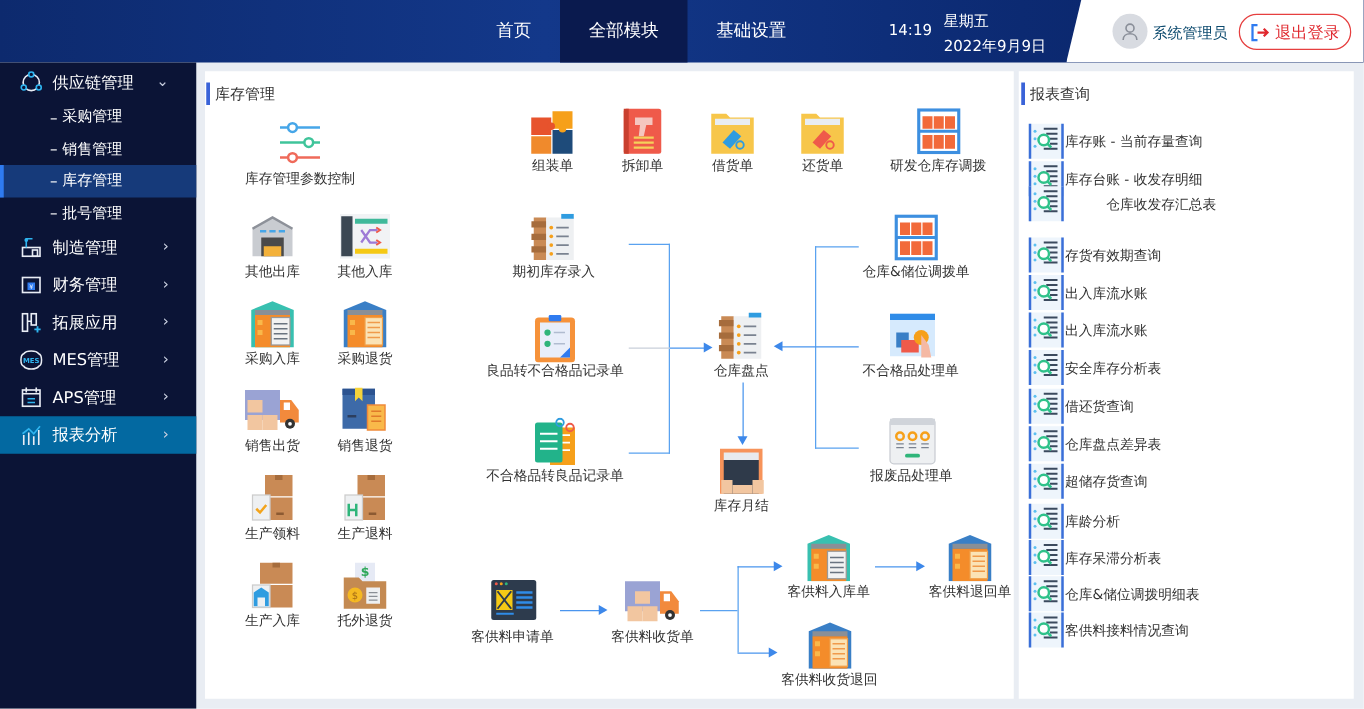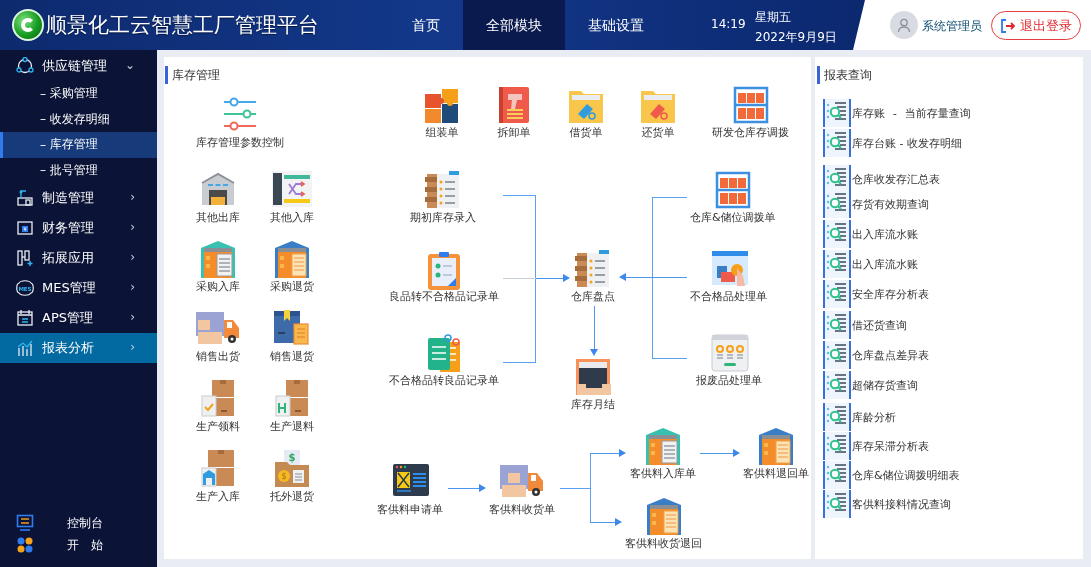--- a/index.html
+++ b/index.html
@@ -3,21 +3,21 @@
 <meta charset="utf-8">
 <style>
 *{box-sizing:border-box;margin:0;padding:0}
 body{width:1091px;height:567px;overflow:hidden;font-family:"DejaVu Sans","Liberation Sans",sans-serif;background:#e9edf3;position:relative;color:#333}
 
 .header{position:absolute;left:0;top:0;width:1091px;height:50px;background:linear-gradient(90deg,#0d2a6e 0%,#13388a 40%,#0c2a72 75%,#0a2264 100%);}
 .logo{position:absolute;left:12px;top:9px;display:flex;align-items:center}
 .logo-circle{width:32px;height:32px;border-radius:50%;background:radial-gradient(circle at 35% 35%,#7fe07f,#179c22 55%,#0b6113);display:flex;align-items:center;justify-content:center;border:2px solid #dff5df}
 .logo-circle span{display:block;width:14px;height:14px;border-radius:50%;border:4px solid #fff;border-right-color:transparent}
 .logo-title{color:#fff;font-size:21px;margin-left:2px;letter-spacing:0px;text-shadow:0 1px 1px #06163e}
-.nav{position:absolute;left:389px;top:0;height:40px;display:flex}
+.nav{position:absolute;left:374px;top:0;height:40px;display:flex}
 .nav-item{height:50px;padding:0 23px;color:#fff;font-size:14px;line-height:50px;cursor:pointer}
 .nav-item.active{background:#0a1a4e}
 .clock{position:absolute;left:711px;top:17px;color:#fff;font-size:12px}
 .date-block{position:absolute;left:755px;top:7px;color:#fff;font-size:12px;line-height:20px}
 .user-area{position:absolute;left:853px;top:0;width:238px;height:50px;background:#fff;clip-path:polygon(12px 0,100% 0,100% 100%,0 100%)}
 .avatar{position:absolute;left:890px;top:11px;width:28px;height:28px;border-radius:50%;background:#d8dbe1;display:flex;align-items:center;justify-content:center}
 .username{position:absolute;left:922px;top:18px;font-size:12px;color:#0c4a6e}
 .logout{position:absolute;left:991px;top:11px;width:90px;height:29px;border:1.5px solid #e63f3f;border-radius:15px;display:flex;align-items:center;justify-content:center;color:#e0282e;font-size:13px;cursor:pointer;gap:4px}
 
 .sidebar{position:absolute;left:0;top:50px;width:157px;height:517px;background:#0b1436}
@@ -46,26 +46,20 @@
 .varrow{position:absolute;width:0;border-left:1.5px solid #4a95ee}
 .varrow::after{content:"";position:absolute;left:-5px;bottom:-2px;border-top:7px solid #3d88ea;border-left:4px solid transparent;border-right:4px solid transparent}
 .rep{position:absolute;left:823px;height:28px;display:flex;align-items:center;cursor:pointer}
 .rep .ricon{width:28px;height:28px;position:relative;border-left:2.5px solid #3a6fd8;border-right:2.5px solid #3a6fd8;background:#eef5fc}
 .rep .rlbl{font-size:11px;color:#333;margin-left:1px}
 </style>
 </head>
 <body>
 
 <div class="header">
-  <div class="logo">
-    <div class="logo-circle">
-        <span></span>
-      </div>
-    <div class="logo-title">顺景化工云智慧工厂管理平台</div>
-  </div>
   <div class="nav">
     <div class="nav-item">首页</div>
     <div class="nav-item active">全部模块</div>
     <div class="nav-item">基础设置</div>
   </div>
   <div class="clock">14:19</div>
   <div class="date-block">
     <div>星期五</div>
     <div>2022年9月9日</div>
   </div>
@@ -93,21 +87,21 @@
           <circle cx="9" cy="9" r="6.5" fill="none" stroke="#e9edf5" stroke-width="1.3"></circle>
           <circle cx="9" cy="2.5" r="2" fill="#0b1436" stroke="#2fb5f0" stroke-width="1.3"></circle>
           <circle cx="3" cy="13" r="2" fill="#0b1436" stroke="#2fb5f0" stroke-width="1.3"></circle>
           <circle cx="15" cy="13" r="2" fill="#0b1436" stroke="#2fb5f0" stroke-width="1.3"></circle>
         </svg>
       </span>
     <span>供应链管理</span>
     <span class="chev">⌄</span>
   </div>
   <div class="side-sub">–&nbsp;<span>采购管理</span></div>
-  <div class="side-sub">–&nbsp;<span>收发存明细</span></div>
+  <div class="side-sub">–&nbsp;<span>销售管理</span></div>
   <div class="side-sub active">–&nbsp;<span>库存管理</span></div>
   <div class="side-sub">–&nbsp;<span>批号管理</span></div>
 
   <div class="side-item">
     <span class="sicon">
         <svg width="18" height="18" viewBox="0 0 18 18">
           <rect x="2" y="9" width="14" height="7" fill="none" stroke="#e9edf5" stroke-width="1.3"></rect>
           <rect x="10" y="11" width="4" height="5" fill="none" stroke="#e9edf5" stroke-width="1.3"></rect>
           <path d="M5 9V2h5" fill="none" stroke="#2fb5f0" stroke-width="1.3"></path>
           <circle cx="5" cy="3" r="1.5" fill="#2fb5f0"></circle>
@@ -164,39 +158,20 @@
     <span class="sicon">
         <svg width="18" height="18" viewBox="0 0 18 18">
           <path d="M3 17V9M7 17V7M11 17V10M15 17V5" stroke="#e9edf5" stroke-width="1.3"></path>
           <path d="M2 8l5-4 4 4 5-6" fill="none" stroke="#2fb5f0" stroke-width="1.3"></path>
         </svg>
       </span>
     <span>报表分析</span>
     <span class="chev">›</span>
   </div>
 
-  <div class="side-bottom">
-    <div class="sb-row">
-      <span class="sicon"><svg width="18" height="18" viewBox="0 0 18 18">
-            <rect x="1.5" y="1.5" width="15" height="11" fill="#0b1436" stroke="#2f7bf0" stroke-width="1.6"></rect>
-            <path d="M5 5h8M5 9h8" stroke="#f29b1f" stroke-width="1.4"></path>
-            <path d="M4 16h10" stroke="#2f7bf0" stroke-width="1.6"></path>
-          </svg></span>
-      <span>控制台</span>
-    </div>
-    <div class="sb-row">
-      <span class="sicon"><svg width="18" height="18" viewBox="0 0 18 18">
-            <circle cx="5" cy="5" r="3.5" fill="#2f7bf0"></circle>
-            <circle cx="13" cy="5" r="3.5" fill="#f7a21b"></circle>
-            <circle cx="5" cy="13" r="3.5" fill="#f7a21b"></circle>
-            <circle cx="13" cy="13" r="3.5" fill="#2f7bf0"></circle>
-          </svg></span>
-      <span>开　始</span>
-    </div>
-  </div>
 </div>
 
 <div class="panel"></div>
 <div class="sec-title" style="left:165px;top:66px">
     <span>库存管理</span>
   </div>
 
 <div class="tile" style="left:196px;top:96px">
   <div class="ic" style="width:40px;height:36px"><svg width="40" height="36" viewBox="0 0 40 36">
         <path d="M4 6h32" stroke="#46a6e8" stroke-width="2"></path>
@@ -564,21 +539,21 @@
       </svg></div>
   <div class="lbl">客供料收货退回</div>
 </div>
 
 <div class="rpanel"></div>
 <div class="sec-title" style="left:817px;top:66px">
     <span>报表查询</span>
   </div>
 
 <div id="report-list">
-    <div class="rep" style="top: 99px; font-family: Liberation Mono, monospace;">
+    <div class="rep" style="top: 99px;">
       <span class="ricon"><svg width="23" height="24" viewBox="0 0 23 24">
           <circle cx="3" cy="6" r="1.2" fill="#5bc0f0"></circle>
           <circle cx="3" cy="12" r="1.2" fill="#5bc0f0"></circle>
           <circle cx="3" cy="18" r="1.2" fill="#5bc0f0"></circle>
           <path d="M10 4h11M12 8h9M15 12h6M15 16h6M10 20h11" stroke="#3b4a5e" stroke-width="1.6"></path>
           <circle cx="10" cy="13" r="4.2" fill="#fff" stroke="#2fc28a" stroke-width="2"></circle>
           <path d="M13 16l3 3" stroke="#2fc28a" stroke-width="2"></path>
         </svg></span>
       <span class="rlbl">库存账 - 当前存量查询</span>
     </div>
@@ -586,21 +561,21 @@
       <span class="ricon"><svg width="23" height="24" viewBox="0 0 23 24">
           <circle cx="3" cy="6" r="1.2" fill="#5bc0f0"></circle>
           <circle cx="3" cy="12" r="1.2" fill="#5bc0f0"></circle>
           <circle cx="3" cy="18" r="1.2" fill="#5bc0f0"></circle>
           <path d="M10 4h11M12 8h9M15 12h6M15 16h6M10 20h11" stroke="#3b4a5e" stroke-width="1.6"></path>
           <circle cx="10" cy="13" r="4.2" fill="#fff" stroke="#2fc28a" stroke-width="2"></circle>
           <path d="M13 16l3 3" stroke="#2fc28a" stroke-width="2"></path>
         </svg></span>
       <span class="rlbl">库存台账 - 收发存明细</span>
     </div>
-    <div class="rep" style="top: 165px;">
+    <div class="rep" style="top: 149px; gap: 33px;">
       <span class="ricon"><svg width="23" height="24" viewBox="0 0 23 24">
           <circle cx="3" cy="6" r="1.2" fill="#5bc0f0"></circle>
           <circle cx="3" cy="12" r="1.2" fill="#5bc0f0"></circle>
           <circle cx="3" cy="18" r="1.2" fill="#5bc0f0"></circle>
           <path d="M10 4h11M12 8h9M15 12h6M15 16h6M10 20h11" stroke="#3b4a5e" stroke-width="1.6"></path>
           <circle cx="10" cy="13" r="4.2" fill="#fff" stroke="#2fc28a" stroke-width="2"></circle>
           <path d="M13 16l3 3" stroke="#2fc28a" stroke-width="2"></path>
         </svg></span>
       <span class="rlbl">仓库收发存汇总表</span>
     </div>

